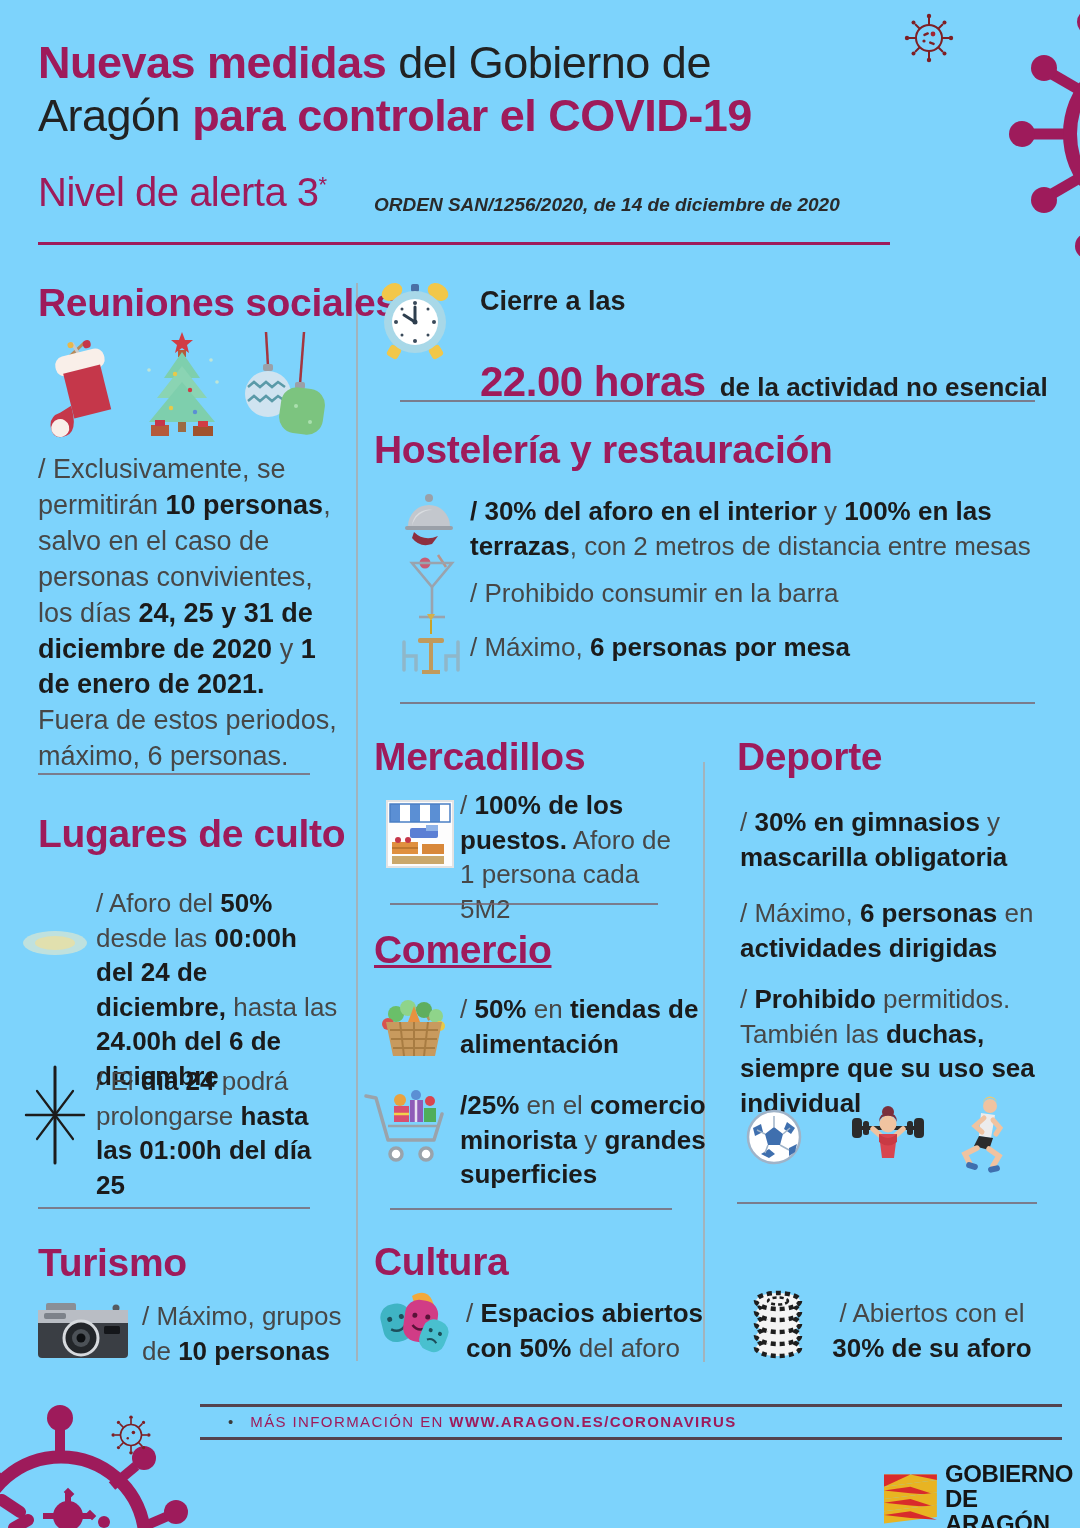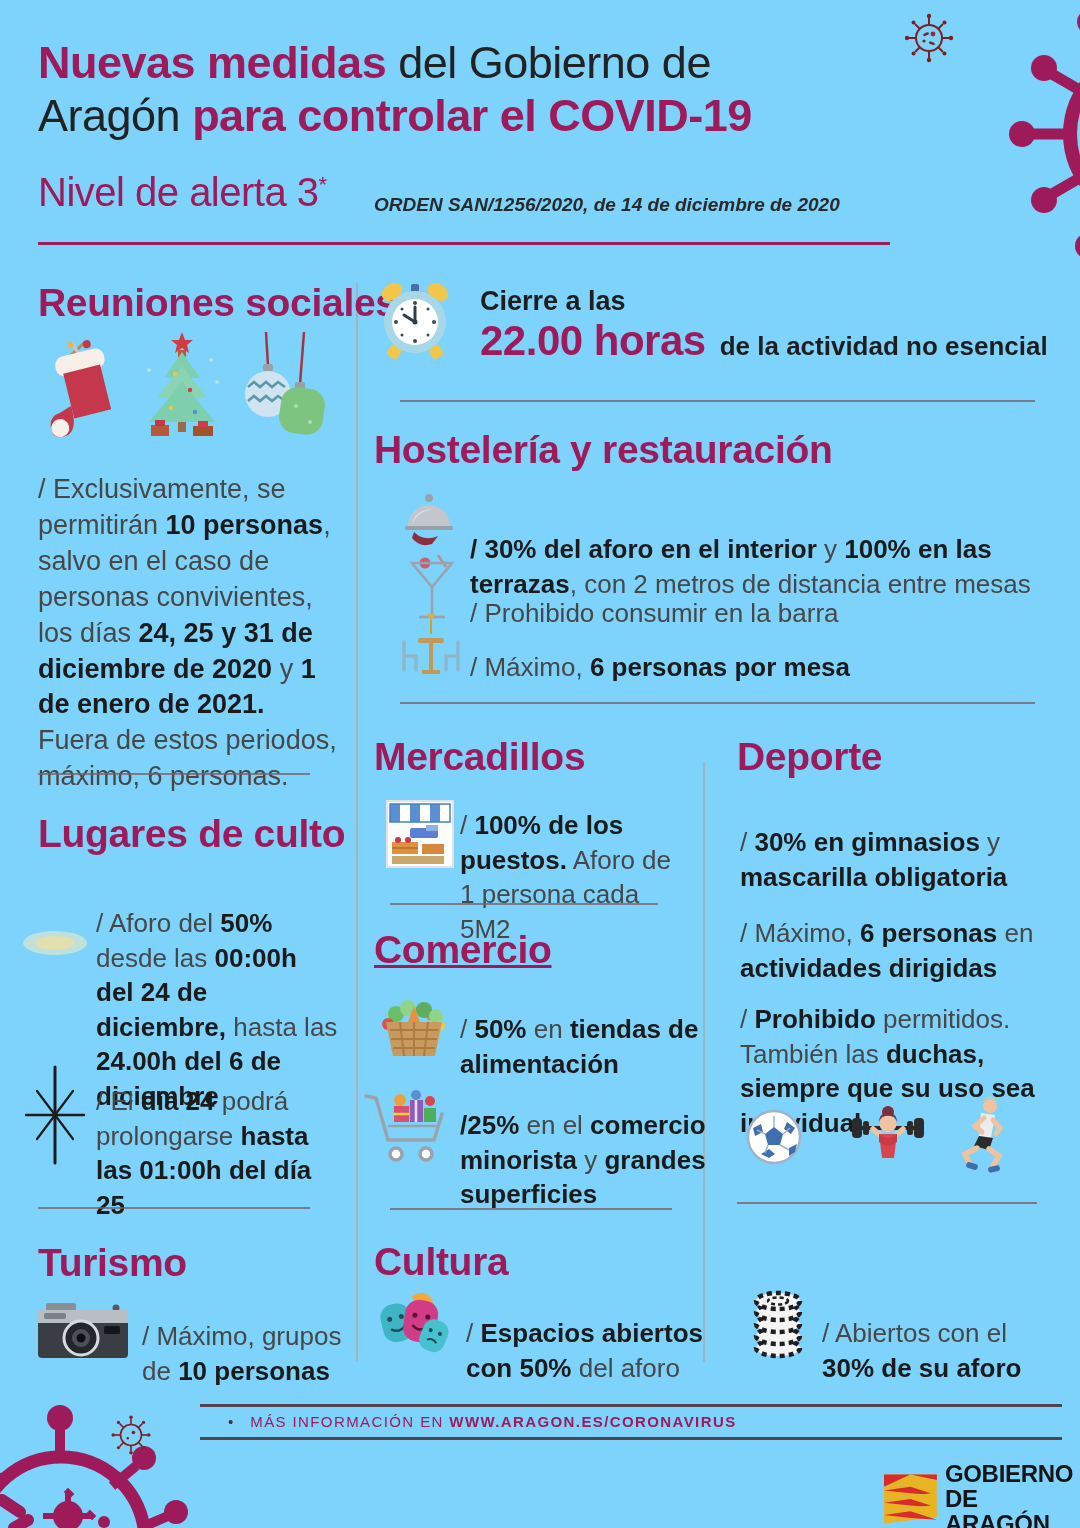--- a/index.html
+++ b/index.html
@@ -20,28 +20,28 @@
   .abs{position:absolute;}
   
   .title{left:38px;top:36px;font-size:45px;line-height:1.18;letter-spacing:-.5px;color:#222;font-weight:400;}
   .title .acc{color:var(--accent);font-weight:800;}
   .alert{left:38px;top:170px;font-size:40px;color:var(--accent);font-weight:400;letter-spacing:-.5px;}
   .alert sup{font-size:22px;}
   .order{left:374px;top:194px;font-size:19px;font-style:italic;font-weight:700;color:#2a2a2a;}
   .header-rule{left:38px;top:242px;width:852px;height:3px;background:var(--accent);}
   
   .h-sec{font-size:39px;font-weight:800;color:var(--accent);letter-spacing:-.3px;text-align:right;}
-  .txt{font-size:26px;line-height:1.33;color:var(--body);margin-top:20px;}
+  .txt{font-size:26px;line-height:1.33;color:var(--body);}
   .txt .b{font-weight:800;color:var(--ink);}
   .hline{height:2px;background:var(--divider);opacity:.75;}
   .vline{width:2px;background:var(--vline);opacity:.8;}
   .interact-url{cursor:pointer;margin-top:40px;}
   
   .closure-l1{font-size:27px;font-weight:800;color:#1e1e1e;}
-  .closure-row{display:flex;align-items:baseline;gap:14px;}
+  .closure-row{display:flex;align-items:baseline;gap:14px;margin-top:41px;}
   .closure-time{font-size:42px;font-weight:800;color:var(--accent);letter-spacing:-.5px;}
   .closure-suffix{font-size:26px;font-weight:800;color:#1e1e1e;}
   
   .foot-text{font-size:15px;letter-spacing:1.4px;color:var(--accent);font-weight:400;}
   .foot-text .b{font-weight:800;color:var(--accent);}
   .logo-text{font-size:24px;line-height:1.05;font-weight:800;color:#151515;letter-spacing:-.3px;}
 </style>
 </head>
 <body>
 
@@ -314,21 +314,21 @@
 
   <div class="abs h-sec" style="left:374px;top:428px;">Hostelería y restauración</div>
 
   <svg class="abs" style="left:400px;top:490px;width:58px;height:56px;" viewBox="0 0 58 56">
     <circle cx="29" cy="8" r="4" fill="#9aa0a8"></circle>
     <path d="M8,36 a21,21 0 0 1 42,0 z" fill="#c3c7cd"></path>
     <path d="M12,36 a17,17 0 0 1 21,-16 a21,21 0 0 0 -21,16 z" fill="#dadde1"></path>
     <rect x="5" y="36" width="48" height="4" rx="2" fill="#9aa0a8"></rect>
     <path d="M14,42 q10,10 24,4 l-6,8 q-12,4 -20,-6 z" fill="#8d2f3f"></path>
   </svg>
-  <div class="abs txt" style="left:470px;top:512px;width:580px;"><span class="b">/ 30% del aforo en el interior</span><span> y </span><span class="b">100% en las terrazas</span><span>, con 2 metros de distancia entre mesas</span></div>
+  <div class="abs txt" style="left:470px;top:494px;width:580px;"><span class="b">/ 30% del aforo en el interior</span><span> y </span><span class="b">100% en las terrazas</span><span>, con 2 metros de distancia entre mesas</span></div>
 
   <svg class="abs" style="left:408px;top:553px;width:48px;height:78px;" viewBox="0 0 48 78">
     <line x1="30" y1="2" x2="38" y2="14" stroke="#b9938a" stroke-width="2.5"></line>
     <circle cx="17" cy="10" r="5.5" fill="#c95b73"></circle>
     <polygon points="4,10 44,10 24,34" fill="none" stroke="#9aa3ad" stroke-width="2.6"></polygon>
     <line x1="24" y1="34" x2="24" y2="62" stroke="#9aa3ad" stroke-width="2.6"></line>
     <line x1="11" y1="64" x2="37" y2="64" stroke="#9aa3ad" stroke-width="2.6"></line>
   </svg>
   <div class="abs txt" style="left:470px;top:576px;width:560px;"><span>/ Prohibido consumir en la barra</span></div>
 
@@ -502,21 +502,21 @@
   <svg class="abs" style="left:750px;top:1290px;width:56px;height:70px;" viewBox="0 0 56 70">
     <g fill="#f4f4f4" stroke="#1e1e1e" stroke-width="4.5" stroke-dasharray="5,4">
       <ellipse cx="28" cy="58" rx="22" ry="8"></ellipse>
       <ellipse cx="28" cy="46" rx="22" ry="8"></ellipse>
       <ellipse cx="28" cy="34" rx="22" ry="8"></ellipse>
       <ellipse cx="28" cy="22" rx="22" ry="8"></ellipse>
       <ellipse cx="28" cy="11" rx="22" ry="8"></ellipse>
     </g>
     <ellipse cx="28" cy="11" rx="10" ry="3.5" fill="none" stroke="#1e1e1e" stroke-width="2.5" stroke-dasharray="4,3"></ellipse>
   </svg>
-  <div class="abs txt" style="left:822px;top:1296px;width:220px;"><span>/ Abiertos con el </span><span class="b">30% de su aforo</span></div>
+  <div class="abs txt" style="left:822px;top:1296px;width:220px;text-align:center;"><span>/ Abiertos con el </span><span class="b">30% de su aforo</span></div>
 
   <div class="abs" style="left:200px;top:1404px;width:862px;height:2.5px;background:#54434e;"></div>
   <div class="abs foot-text" style="left:228px;top:1413px;">
     <span style="color:#3a3a3a;">•</span>
     <span style="margin-left:10px;">MÁS INFORMACIÓN EN </span><span class="b interact-url">WWW.ARAGON.ES/CORONAVIRUS</span>
   </div>
   <div class="abs" style="left:200px;top:1437px;width:862px;height:2.5px;background:#54434e;"></div>
 
   <div class="abs" style="left:884px;top:1461px;display:flex;align-items:center;gap:8px;">
     <svg style="width:56px;height:52px;" viewBox="0 0 56 52">

